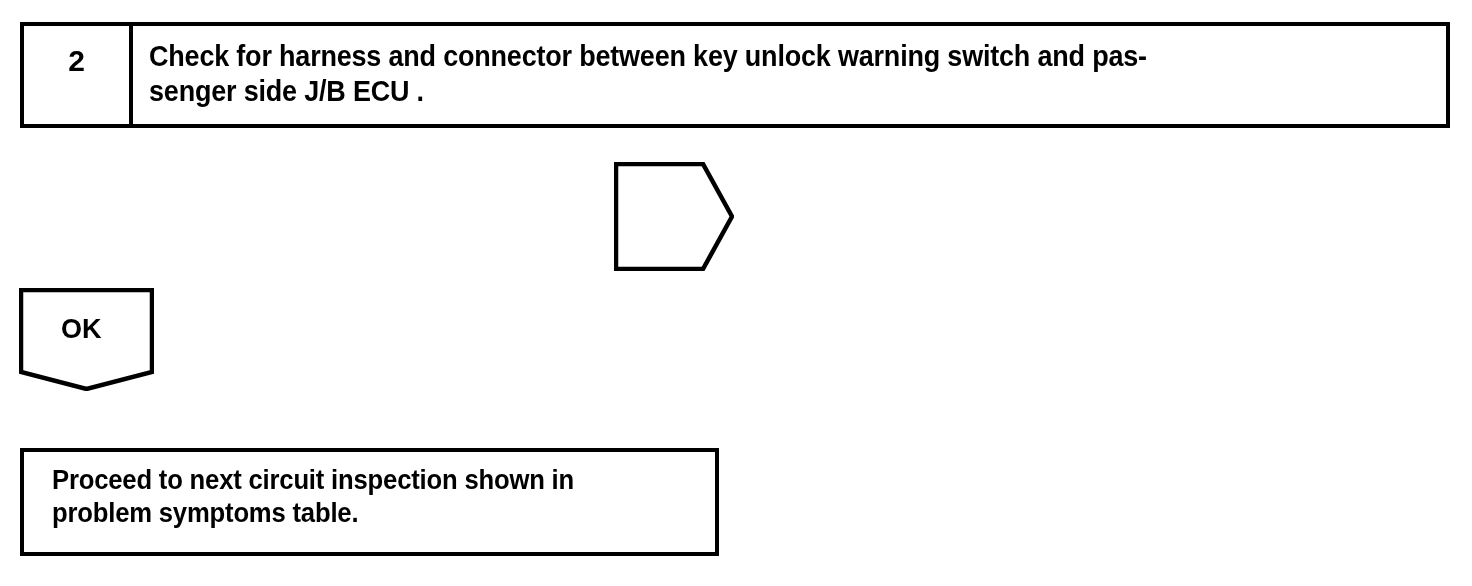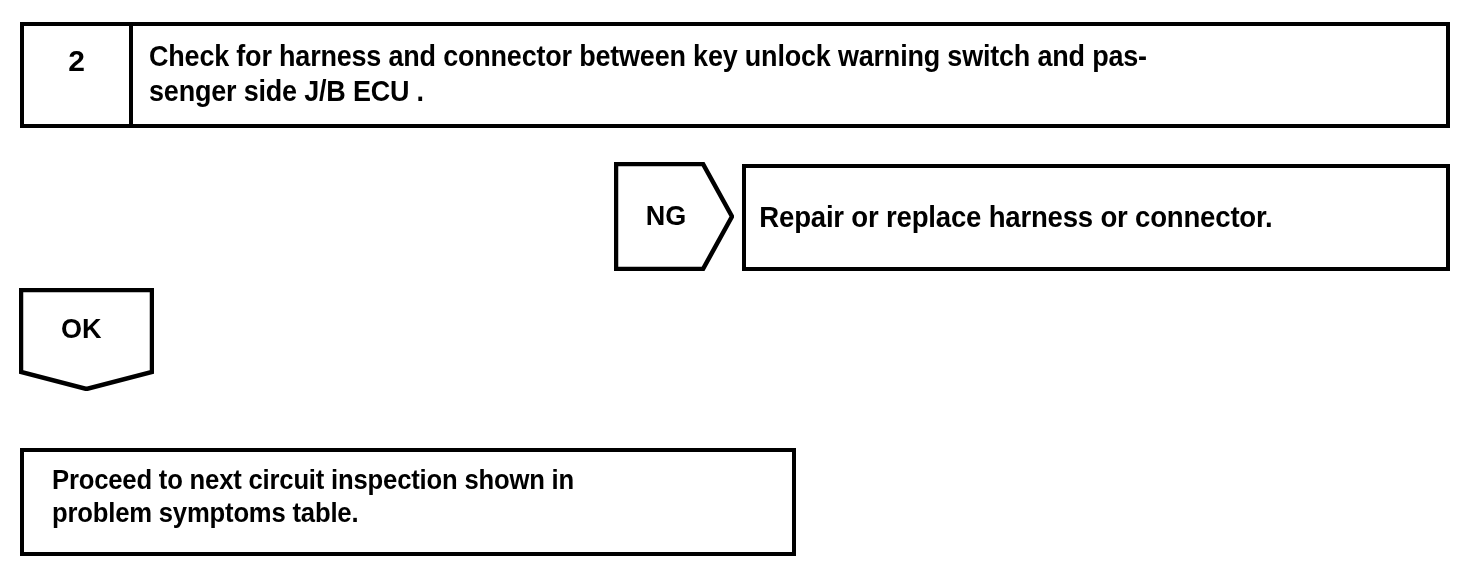--- a/index.html
+++ b/index.html
@@ -141,21 +141,21 @@
     top: 28px;
     font-size: 27px;
     font-weight: bold;
     line-height: 1;
   }
 
   
   #proceed-box {
     left: 20px;
     top: 448px;
-    width: 776px;
+    width: 699px;
     height: 108px;
     padding: 12px 0 0 28px;
     box-sizing: border-box;
   }
   #proceed-box .body-text {
     font-size: 27px;
     transform: scaleX(0.95);
   }
 </style>
 </head>
@@ -170,26 +170,22 @@
     <div id="step-desc-cell">
       <div class="body-text">Check for harness and connector between key unlock warning switch and pas-
 senger side J/B ECU .</div>
     </div>
   </div>
 
   <div id="ng-marker">
     <svg width="120" height="109" viewBox="0 0 120 109">
       <polygon points="2,2 89,2 118,54.5 89,107 2,107" fill="#ffffff" stroke="#000000" stroke-width="4.5" stroke-linejoin="miter"></polygon>
     </svg>
-    <div class="marker-label">NG</div>
   </div>
 
-  <div class="box" id="repair-box">
-    <div class="body-text">Repair or replace harness or connector.</div>
-  </div>
 
   <div id="ok-marker">
     <svg width="135" height="103" viewBox="0 0 135 103">
       <polygon points="2,2 133,2 133,84 67.5,101 2,84" fill="#ffffff" stroke="#000000" stroke-width="4.5" stroke-linejoin="miter"></polygon>
     </svg>
     <div class="marker-label">OK</div>
   </div>
 
   <div class="box" id="proceed-box">
     <div class="body-text">Proceed to next circuit inspection shown in

